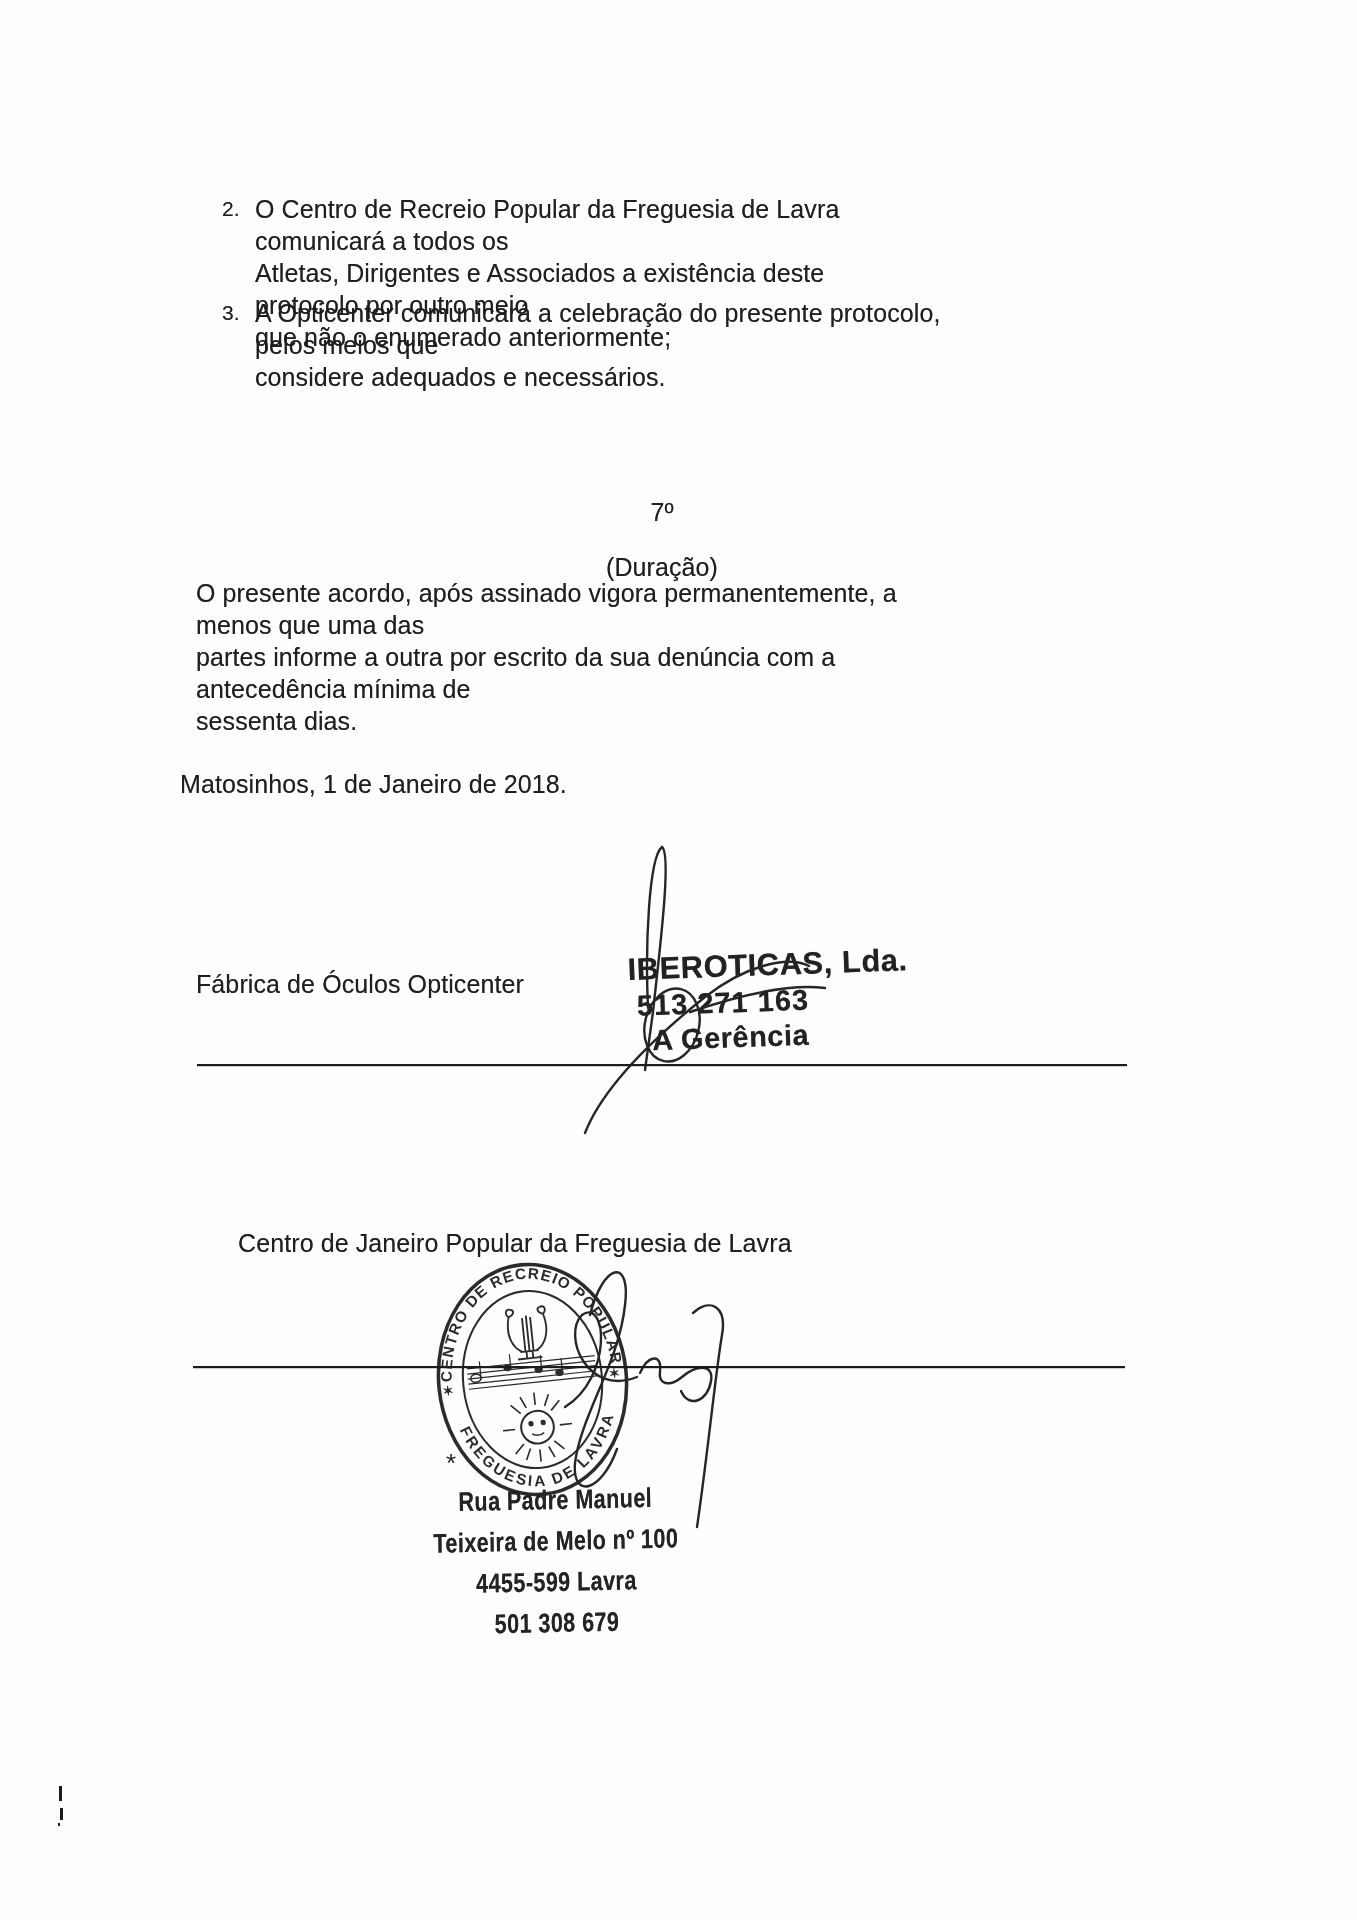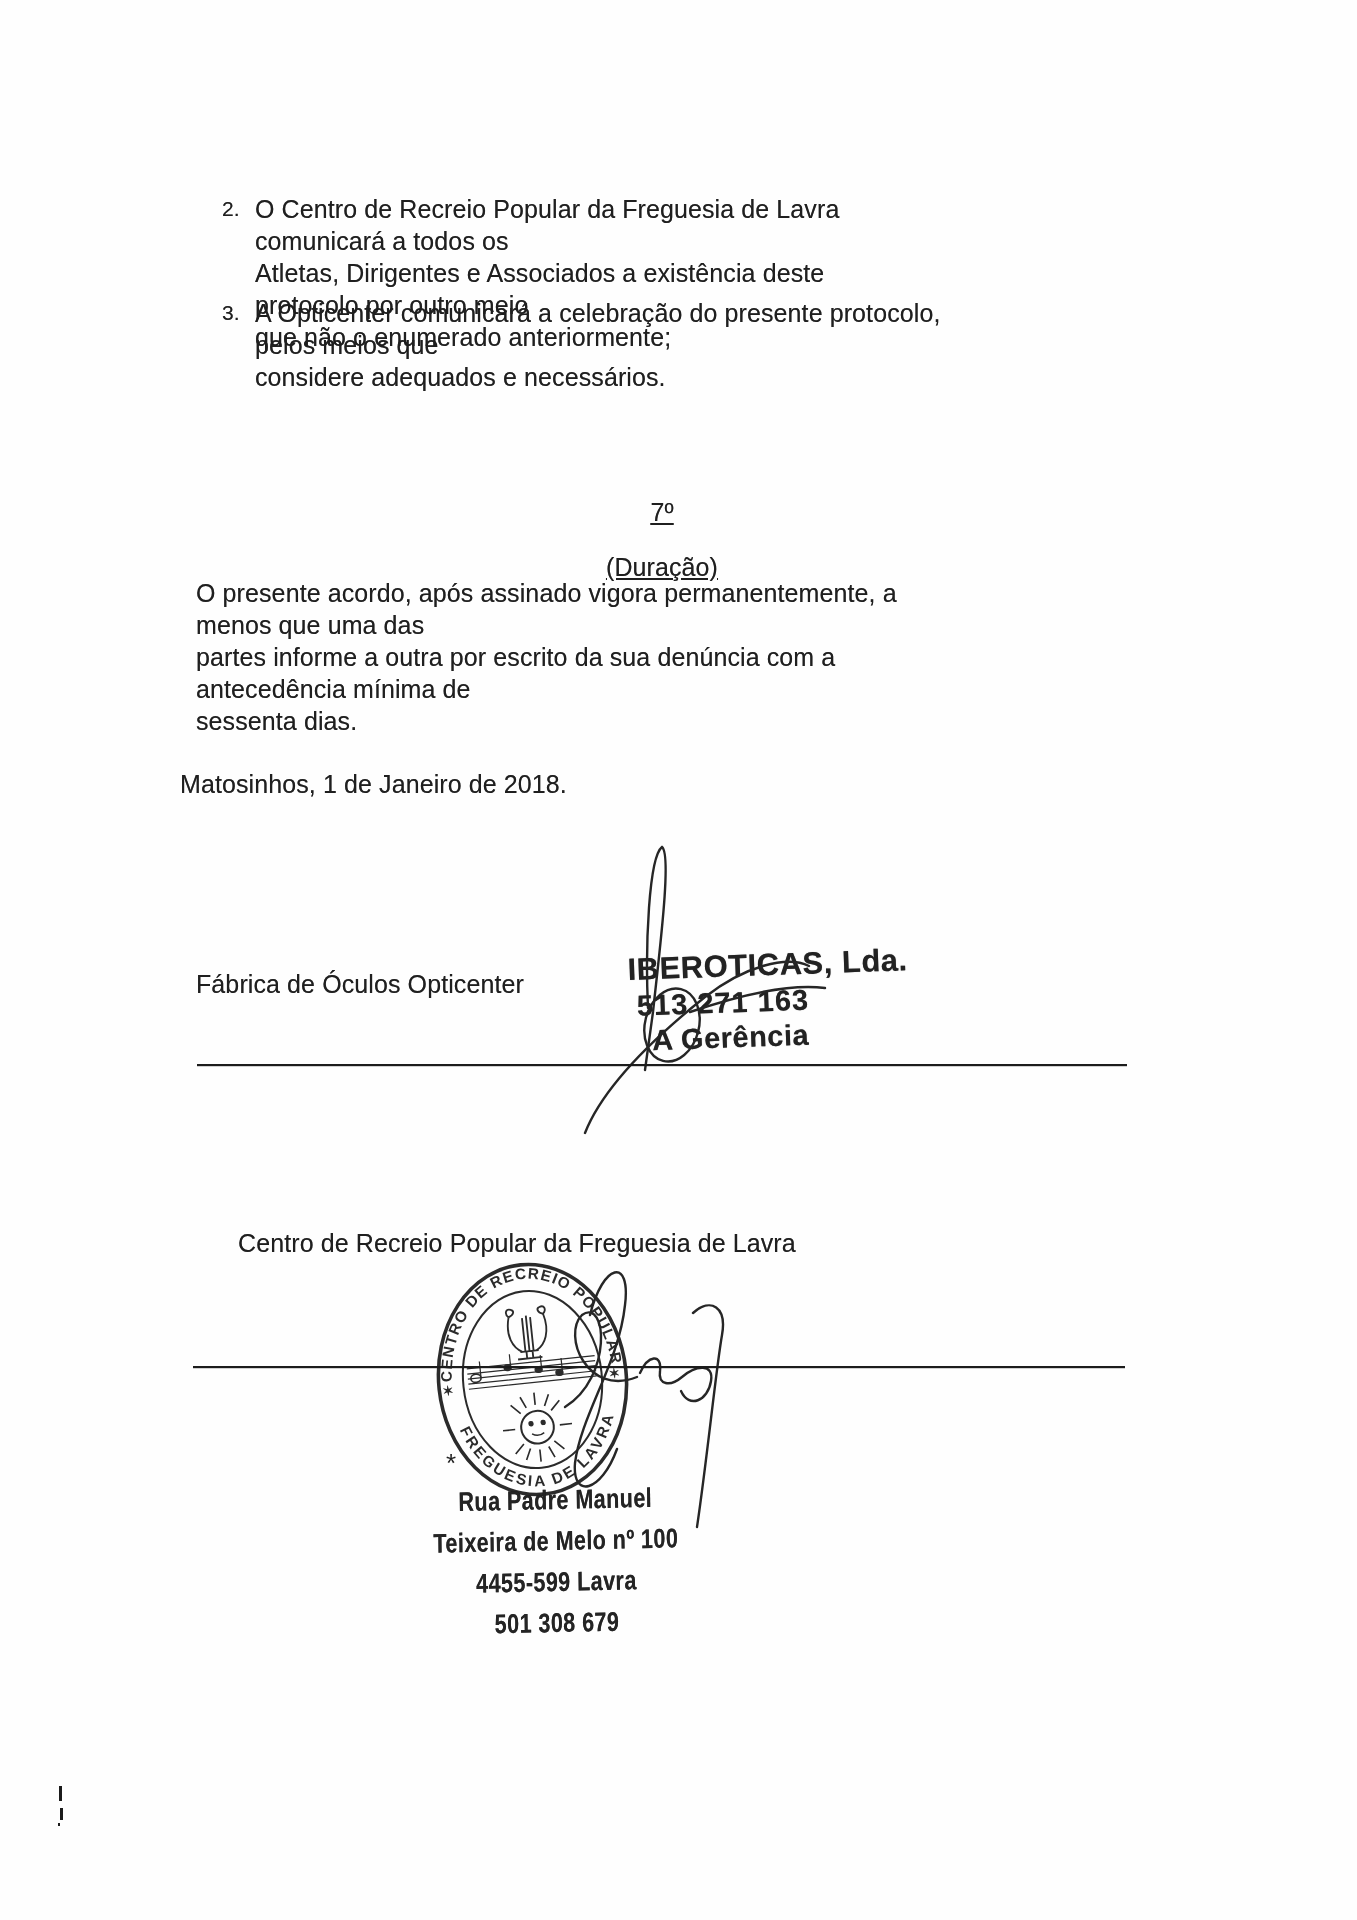--- a/index.html
+++ b/index.html
@@ -7,21 +7,21 @@
     width:1357px;height:1920px;position:relative;background:#fefefe;
     font-family:"Liberation Sans",sans-serif;color:#1f1f1f;overflow:hidden;
   }
   .abs{position:absolute;}
   .doc-text{
     font-size:25px;line-height:32px;letter-spacing:.1px;
     text-shadow:0 0 .6px rgba(20,20,20,.55);
     white-space:pre-line;
   }
   .list-number{font-size:21px;line-height:32px;text-shadow:0 0 .6px rgba(20,20,20,.55);}
-  .centered-head{width:932px;left:196px;text-align:center;text-decoration:underline;}
+  .centered-head{width:932px;left:196px;text-align:center;}
   .sig-line{height:2px;background:#1c1c1c;box-shadow:0 1px 0 rgba(0,0,0,.18);}
   .ib-stamp{
     color:#222;transform:rotate(-2deg);transform-origin:left top;
     text-shadow:0 0 .7px rgba(0,0,0,.5);
   }
   .ib-name{font-size:31px;font-weight:700;letter-spacing:.5px;}
   .ib-num{font-size:29px;font-weight:600;letter-spacing:1px;margin-left:8px;margin-top:2px;}
   .ib-role{font-size:29px;font-weight:600;letter-spacing:.5px;margin-left:22px;margin-top:2px;}
   .addr-stamp{
     width:420px;text-align:center;color:#242424;font-weight:700;
@@ -66,21 +66,21 @@
 
 <svg class="abs" style="left:545px;top:825px;" width="320" height="330" viewBox="0 0 320 330">
   <path class="sig-path" d="M 103,183 C 100,120 104,32 117,22 C 127,30 114,130 108,187 C 105,210 102,230 100,245"></path>
   <ellipse class="sig-path" cx="127" cy="200" rx="27" ry="37" transform="rotate(14 127 200)"></ellipse>
   <path class="sig-path" d="M 40,308 C 58,262 110,212 160,172 C 200,141 242,130 264,141"></path>
   <path class="sig-path" d="M 145,187 C 192,171 242,158 280,163"></path>
 </svg>
 
 <div class="abs sig-line" style="left:197px;top:1064px;width:930px;"></div>
 
-<div class="abs doc-text" style="left:238px;top:1227px;">Centro de Recreio Popular da Freguesia de Lavra</div>
+<div class="abs doc-text" style="left:238px;top:1227px;">Centro de Janeiro Popular da Freguesia de Lavra</div>
 
 <svg class="abs" style="left:415px;top:1252px;transform:rotate(-6deg);" width="235" height="255" viewBox="0 0 230 250">
   <ellipse class="stamp-stroke" cx="115" cy="125" rx="92" ry="113" stroke-width="3.5"></ellipse>
   <ellipse class="stamp-stroke" cx="115" cy="125" rx="68" ry="87" stroke-width="2"></ellipse>
   <defs>
     <path id="arcTop" d="M 36,125 A 79,99 0 0 1 194,125"></path>
     <path id="arcBot" d="M 33,129 A 82,101 0 0 0 197,129"></path>
   </defs>
   <text class="stamp-arc" font-size="15" letter-spacing="1.2">
     <textPath href="#arcTop" startOffset="50%" text-anchor="middle">CENTRO DE RECREIO POPULAR</textPath>

